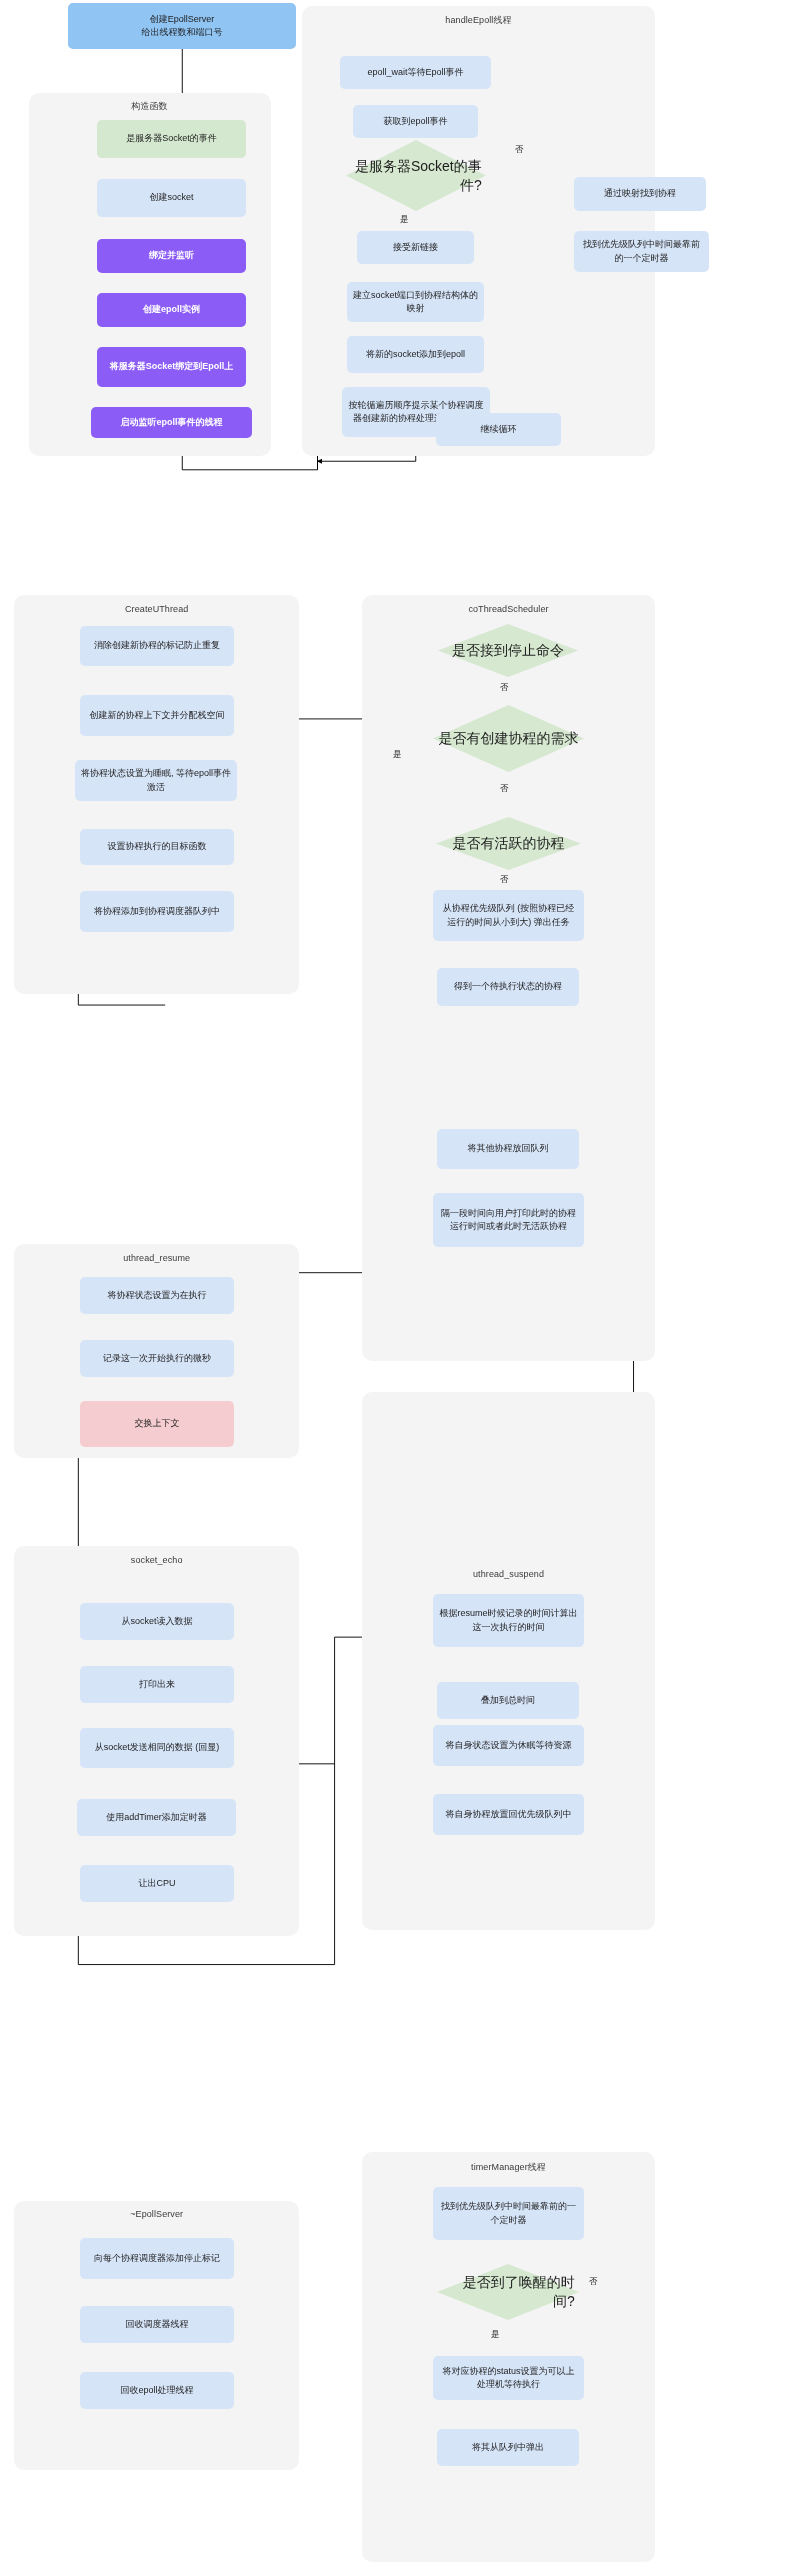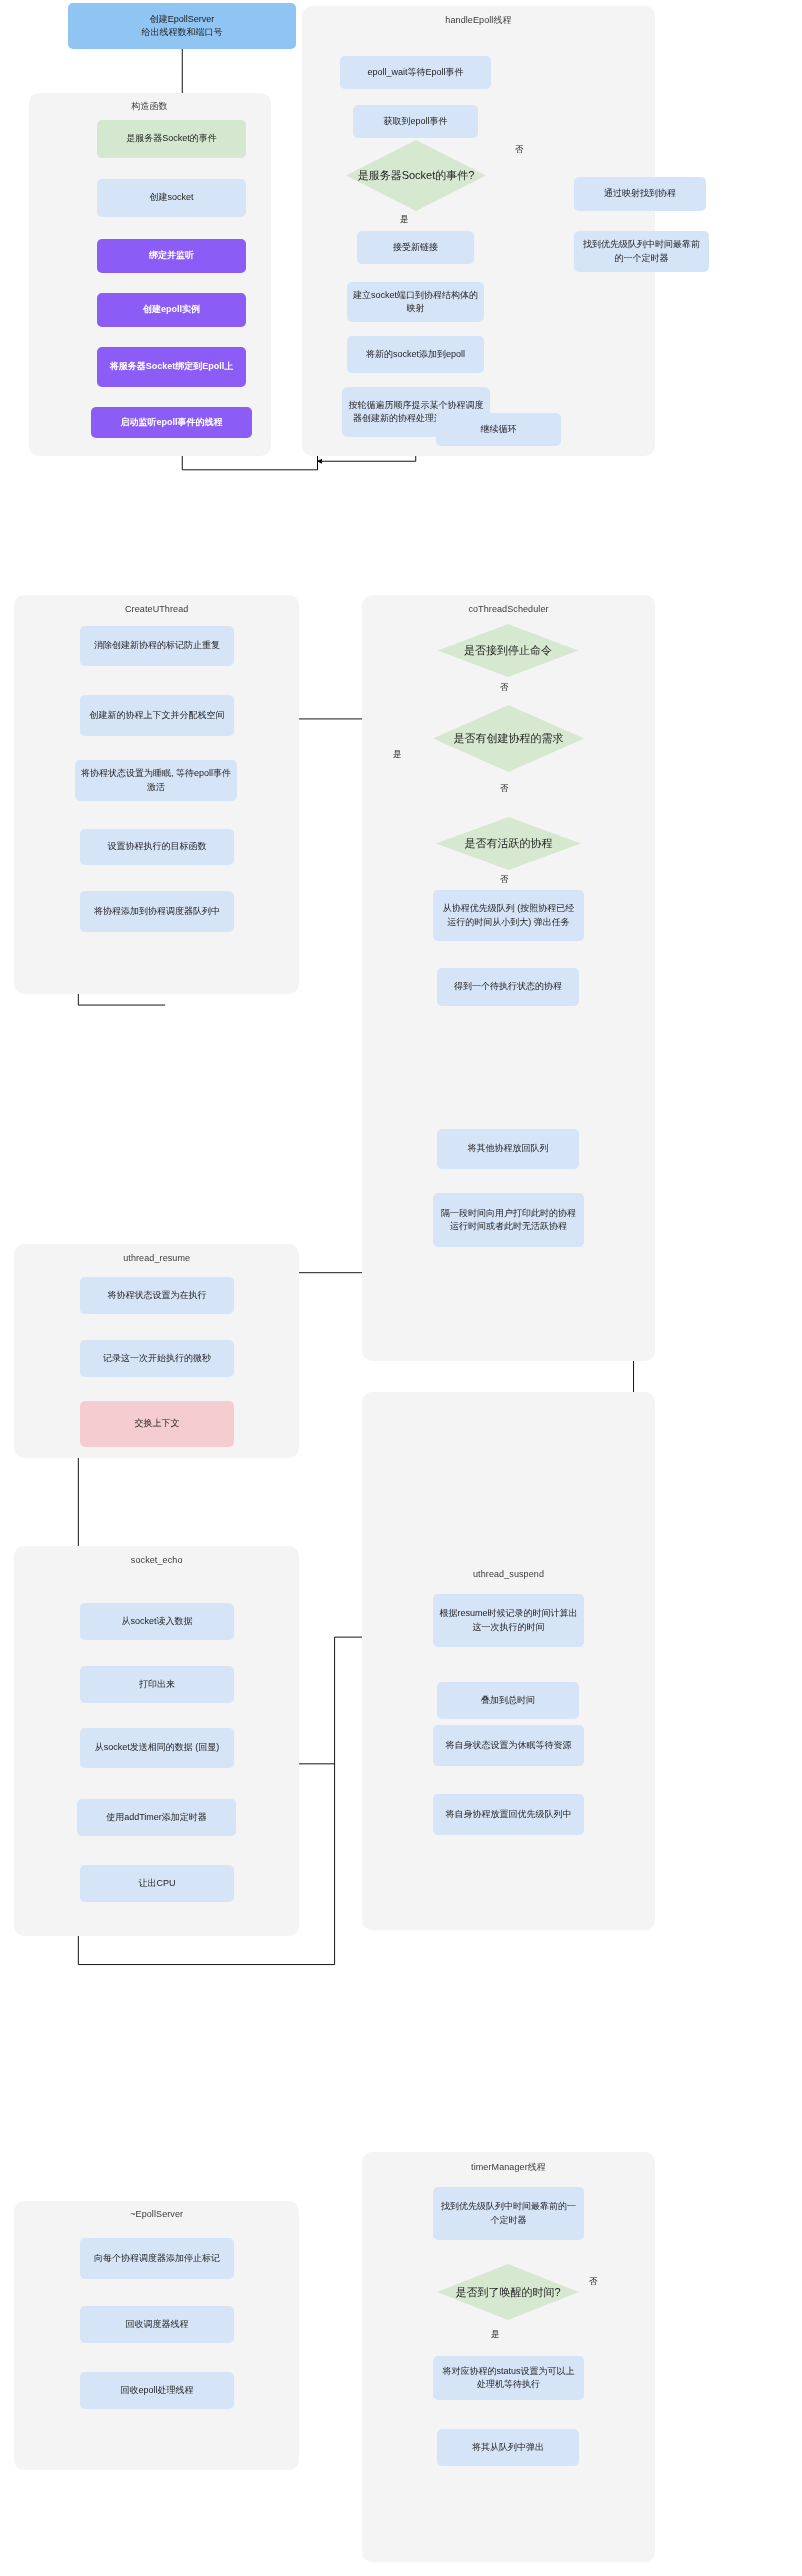--- a/index.html
+++ b/index.html
@@ -56,21 +56,21 @@
   }
   .diamond .dshape {
     position: absolute;
     inset: 0;
     background: #d6e8d0;
     clip-path: polygon(50% 0%, 100% 50%, 50% 100%, 0% 50%);
   }
   .diamond .dtext {
     position: relative;
     z-index: 2;
-    font-size: 11px;
+    font-size: 14px;
     line-height: 1.35;
     text-align: right;
     color: #1d1d1d;
     padding: 0 4.3px;
   }
 
   
   .edges {
     position: absolute;
     top: 0; left: 0;

